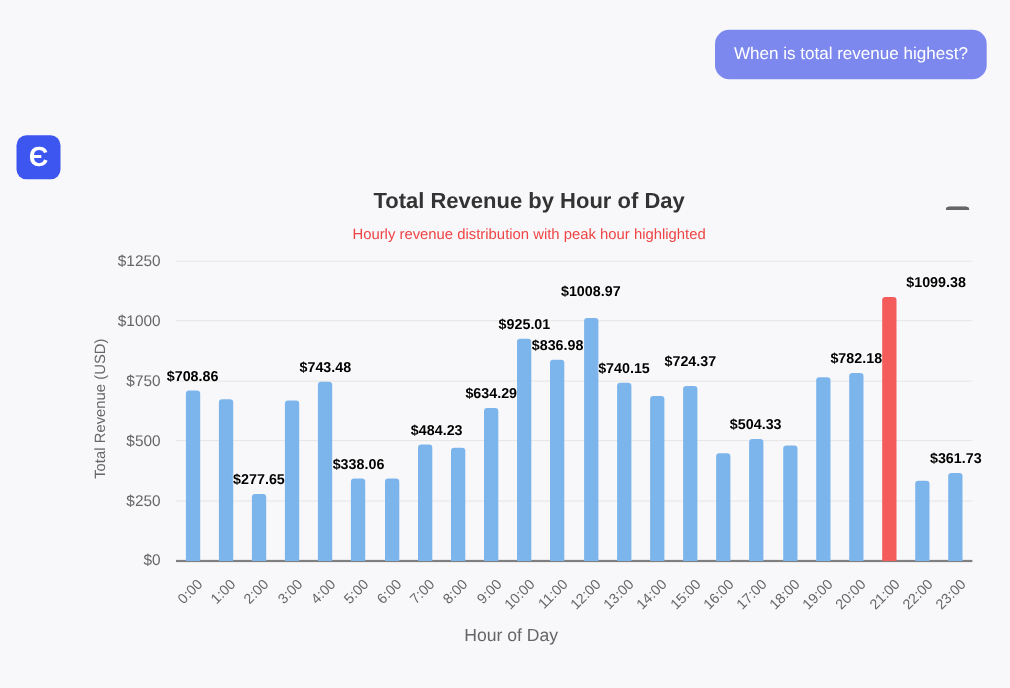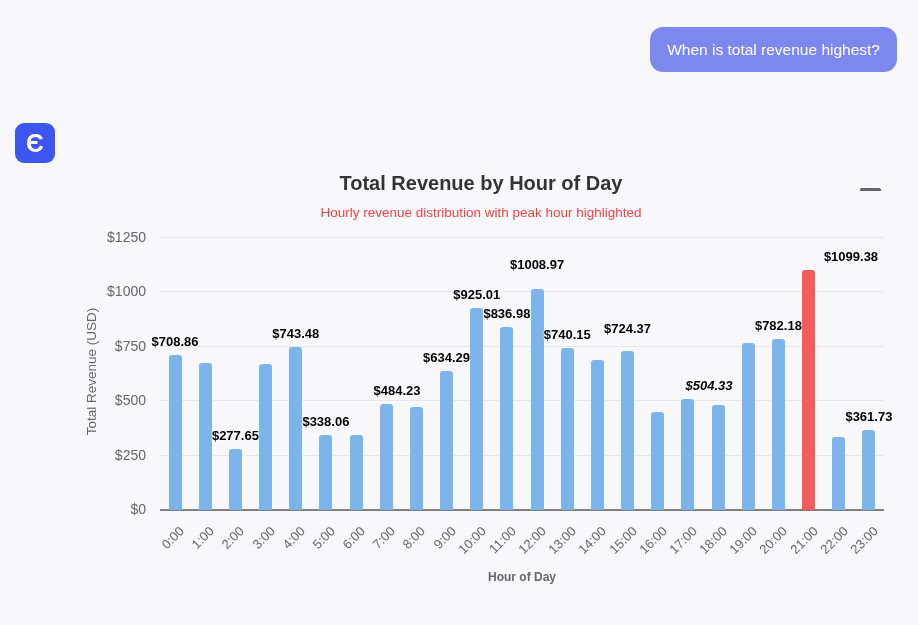--- a/index.html
+++ b/index.html
@@ -42,22 +42,22 @@
   .ytick {
     position:absolute; width:92px; text-align:right;
     font-size:14px; color:#666;
   }
   .y-axis-title {
     position:absolute; width:200px; text-align:center;
     font-size:13.5px; color:#666;
     transform:rotate(-90deg);
   }
   .x-axis-title {
-    position:absolute; width:200px; text-align:center;
-    font-size:12px; color:#666;font-weight:bold;
+    position:absolute; width:200px; text-align:left;
+    font-size:16px; color:#666;
   }
 
   .bar { position:absolute; width:13px; border-radius:3px 3px 0 0; }
 
   .value-label {
     position:absolute; width:110px; text-align:center;
     font-size:13px; font-weight:bold; color:#000;
     text-shadow:0 0 2px #fff, 0 0 2px #fff;
     white-space:nowrap;
   }
@@ -141,21 +141,21 @@
     <div class="value-label" style="left: 512.25px; top: 326.943px;">$740.15</div>
     <div class="xtick" style="left: 514.25px; top: 521px;">13:00</div>
     <div class="bar" title="14:00: $683" style="left: 590.917px; top: 360.379px; height: 149.621px; background: rgb(124, 181, 236);"></div>
     <div class="xtick" style="left: 544.417px; top: 521px;">14:00</div>
     <div class="bar" title="15:00: $724.37" style="left: 621.083px; top: 351.377px; height: 158.623px; background: rgb(124, 181, 236);"></div>
     <div class="value-label" style="left: 572.583px; top: 321px;">$724.37</div>
     <div class="xtick" style="left: 574.583px; top: 521px;">15:00</div>
     <div class="bar" title="16:00: $447" style="left: 651.25px; top: 411.733px; height: 98.2672px; background: rgb(124, 181, 236);"></div>
     <div class="xtick" style="left: 604.75px; top: 521px;">16:00</div>
     <div class="bar" title="17:00: $504.33" style="left: 681.417px; top: 399.258px; height: 110.742px; background: rgb(124, 181, 236);"></div>
-    <div class="value-label" style="left: 654px; top: 378.258px; font-style: italic;">$504.33</div>
+    <div class="value-label" style="left: 632px; top: 378.258px;">$504.33</div>
     <div class="xtick" style="left: 634.917px; top: 521px;">17:00</div>
     <div class="bar" title="18:00: $478" style="left: 711.583px; top: 404.987px; height: 105.013px; background: rgb(124, 181, 236);"></div>
     <div class="xtick" style="left: 665.083px; top: 521px;">18:00</div>
     <div class="bar" title="19:00: $765" style="left: 741.75px; top: 342.536px; height: 167.464px; background: rgb(124, 181, 236);"></div>
     <div class="xtick" style="left: 695.25px; top: 521px;">19:00</div>
     <div class="bar" title="20:00: $782.18" style="left: 771.917px; top: 338.798px; height: 171.202px; background: rgb(124, 181, 236);"></div>
     <div class="value-label" style="left: 723.417px; top: 317.798px;">$782.18</div>
     <div class="xtick" style="left: 725.417px; top: 521px;">20:00</div>
     <div class="bar" title="21:00: $1099.38" style="left: 802.083px; top: 269.775px; height: 240.225px; background: rgb(244, 91, 91);"></div>
     <div class="value-label" style="left: 796px; top: 248.775px;">$1099.38</div>

